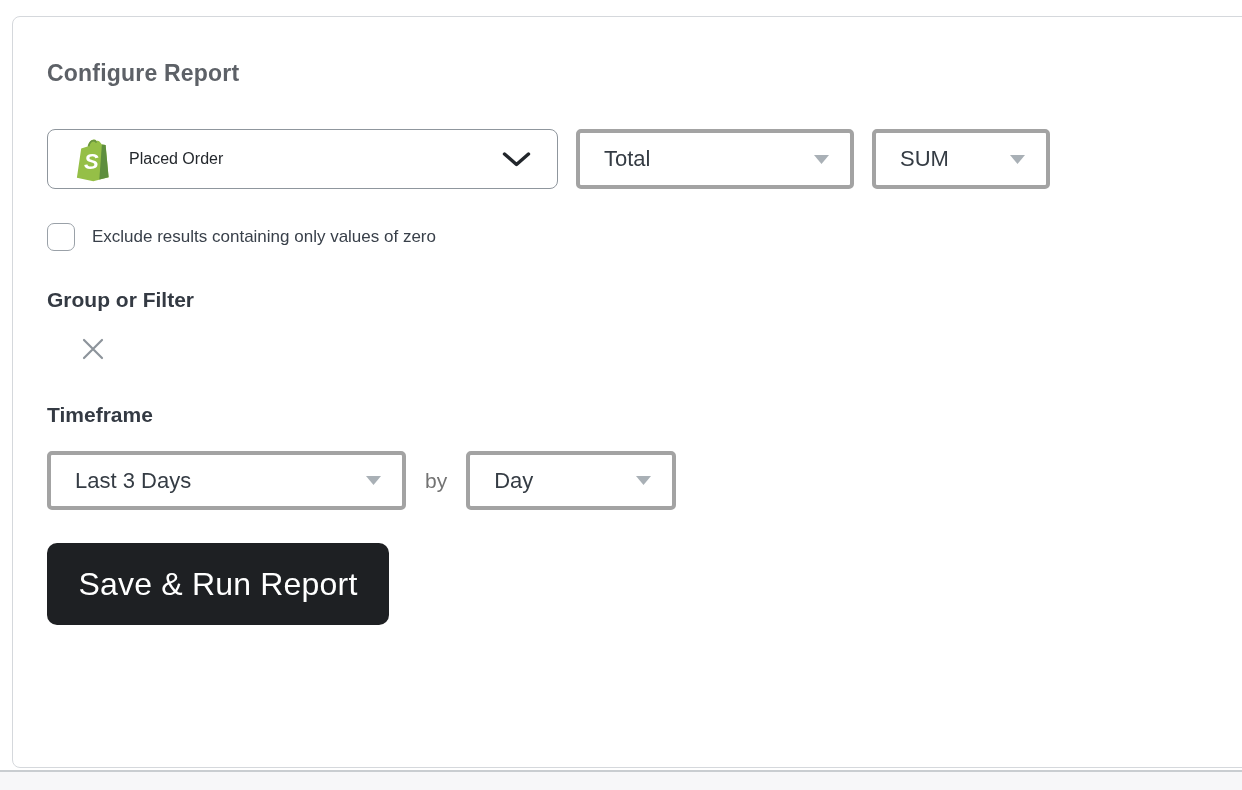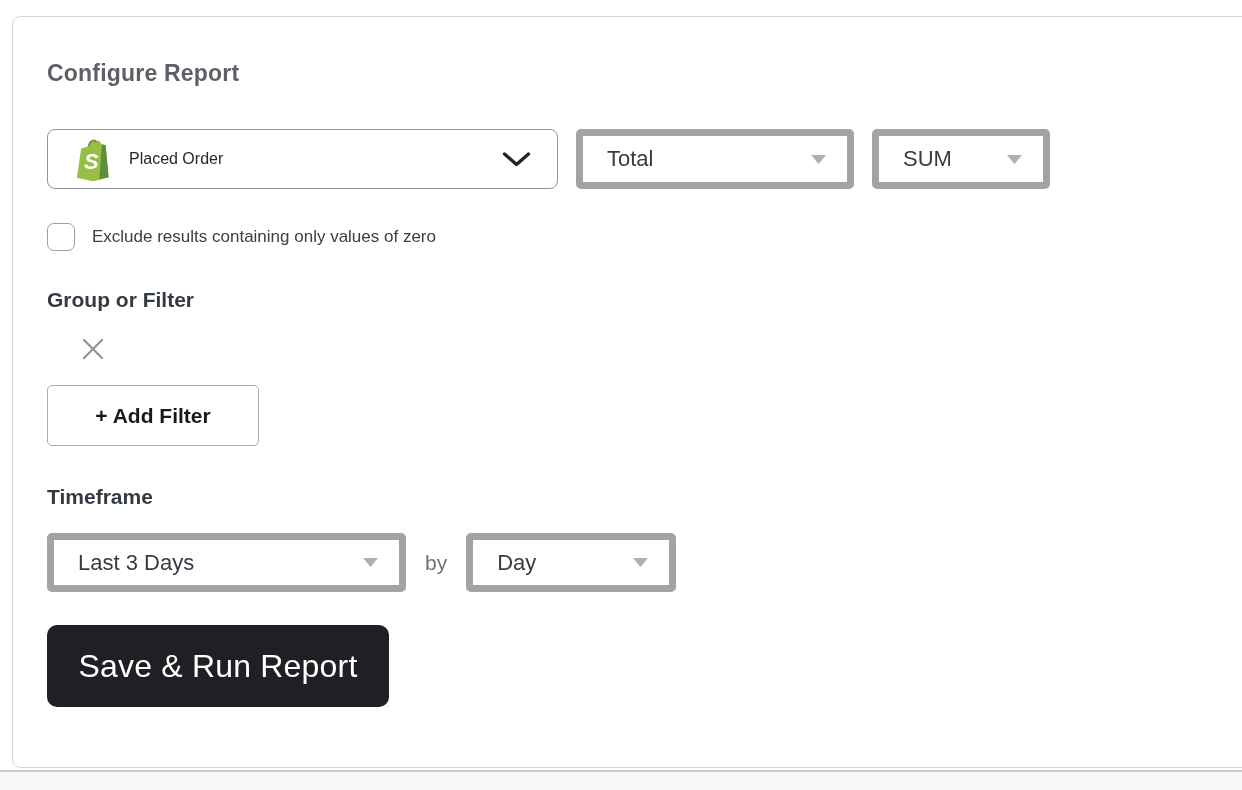--- a/index.html
+++ b/index.html
@@ -25,21 +25,21 @@
     font-weight: 600;
     color: #5d6167;
     letter-spacing: 0.2px;
   }
   .row { display: flex; align-items: center; }
   .metric-row { margin-top: 42px; gap: 18px; }
 
   .select {
     display: flex; align-items: center;
     height: 60px;
-    border: 7px solid #a3a3a3;
+    border: 4px solid #a3a3a3;
     border-radius: 5px;
     background: #fff;
     padding: 0 20px 0 24px;
     font-size: 22px;
     color: #353c44;
     cursor: pointer;
   }
   .select .value { white-space: nowrap; }
   .caret { margin-left: auto; flex: 0 0 auto; display: block; }
 
@@ -175,21 +175,20 @@
   <div class="section-heading">Group or Filter</div>
 
   <div class="row filter-row">
     <span class="remove-filter">
       <svg width="26" height="26" viewBox="0 0 26 26">
         <path d="M4 4 L22 22 M22 4 L4 22" stroke="#8d949b" stroke-width="2.2" stroke-linecap="round"></path>
       </svg>
     </span>
   </div>
 
-  <button class="add-filter-btn">+ Add Filter</button>
 
   <div class="section-heading heading-timeframe">Timeframe</div>
 
   <div class="row time-row">
     <div class="select select-range">
       <span class="value">Last 3 Days</span>
       <svg class="caret" width="17" height="11" viewBox="0 0 17 11">
         <path d="M1 1 L16 1 L8.5 10 Z" fill="#a9b0b6"></path>
       </svg>
     </div>

